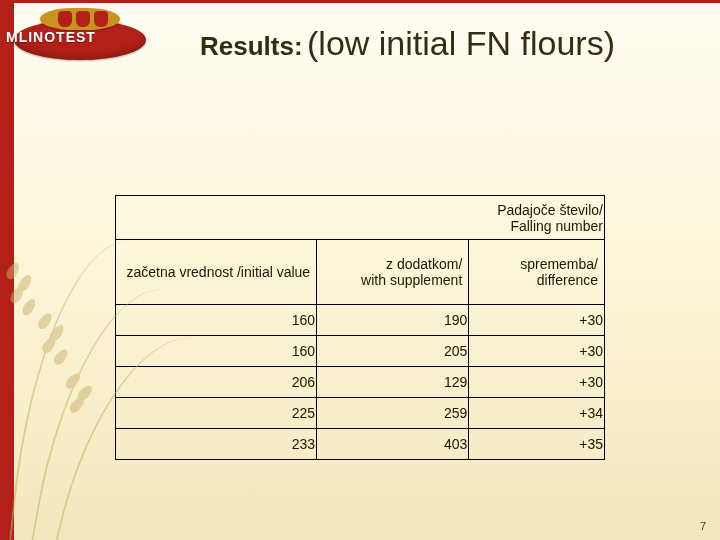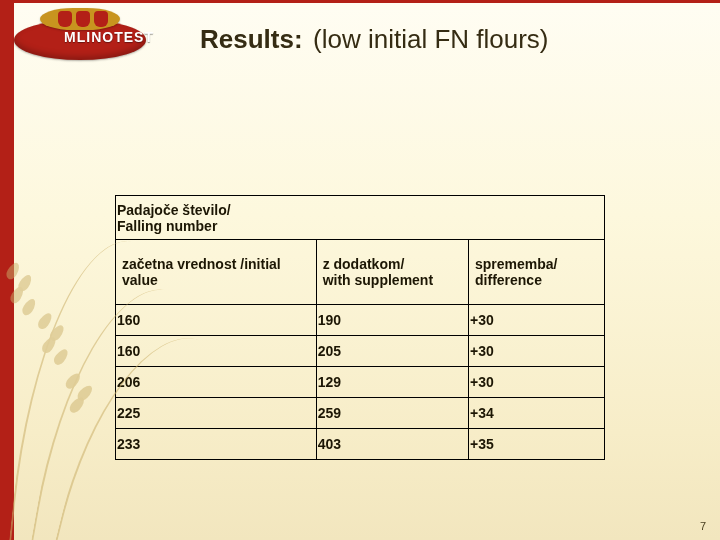--- a/index.html
+++ b/index.html
@@ -6,28 +6,28 @@
 .slide{position:relative;width:720px;height:540px;background:linear-gradient(to bottom,#fffdf3 0%,#fdf8dd 40%,#f7edc8 80%,#f2e6be 100%)}
 .ribbon{position:absolute;top:0;left:0;width:14px;height:540px;background:#b32017}
 .ribbon-top{position:absolute;top:0;left:0;width:720px;height:3px;background:#b32017}
 .logo-wrap{position:absolute;top:8px;left:6px;width:150px;height:58px}
 .logo-oval{position:absolute;top:12px;left:8px;width:132px;height:40px;background:#b32017;border-radius:50%/50%;box-shadow:inset 0 -3px 6px rgba(0,0,0,.25),0 1px 2px rgba(0,0,0,.3)}
 .logo-gold{position:absolute;top:0;left:34px;width:80px;height:22px;background:#c8941f;border-radius:50%/60%;box-shadow:0 1px 2px rgba(0,0,0,.25)}
 .logo-gold::before,.logo-gold::after{content:"";position:absolute;top:3px;width:14px;height:16px;background:#b32017;border-radius:4px 4px 6px 6px}
 .logo-gold::before{left:18px}
 .logo-gold::after{left:36px}
 .logo-m3{position:absolute;top:3px;left:54px;width:14px;height:16px;background:#b32017;border-radius:4px 4px 6px 6px}
-.logo-text{position:absolute;top:21px;left:0;width:148px;text-align:right;color:#fff;font-weight:bold;font-size:14px;letter-spacing:1px;text-shadow:0 1px 1px rgba(0,0,0,.4)}
+.logo-text{position:absolute;top:21px;left:0;width:148px;text-align:left;color:#fff;font-weight:bold;font-size:14px;letter-spacing:1px;text-shadow:0 1px 1px rgba(0,0,0,.4)}
 .title{position:absolute;top:24px;left:200px;color:#352c13;font-family:Verdana,Geneva,sans-serif}
 .title-strong{font-weight:bold;font-size:26px}
-.title-rest{font-size:26px;margin-left:6px}
+.title-rest{font-size:34px;}
 .caption{position:absolute;top:130px;left:70px;width:590px;color:#2e2610;font-size:14px;line-height:1.35;font-family:Arial,Helvetica,sans-serif}
 .tbl-wrap{position:absolute;top:195px;left:115px;width:490px}
 table{border-collapse:collapse;width:100%;font-size:14px;color:#1c1604}
-th,td{border:1px solid #000;text-align:left;font-weight:bold}
+th,td{border:1px solid #000;text-align:right;font-weight:normal}
 .hdr{height:44px}
 .sub th{height:56px;padding:4px 6px}
 tbody td{height:28px}
 .col1{width:210px}
 .col2{width:150px}
 .col3{width:130px}
 .pagenum{position:absolute;bottom:8px;right:14px;font-size:11px;color:#4a4020}
 
 .wheat{position:absolute;left:0;bottom:0;width:170px;height:330px;pointer-events:none;opacity:.55}
 .stalk{position:absolute;bottom:-30px;width:110px;height:340px;border-left:2px solid #cbb06a;border-radius:80% 0 0 0;transform-origin:bottom left}

